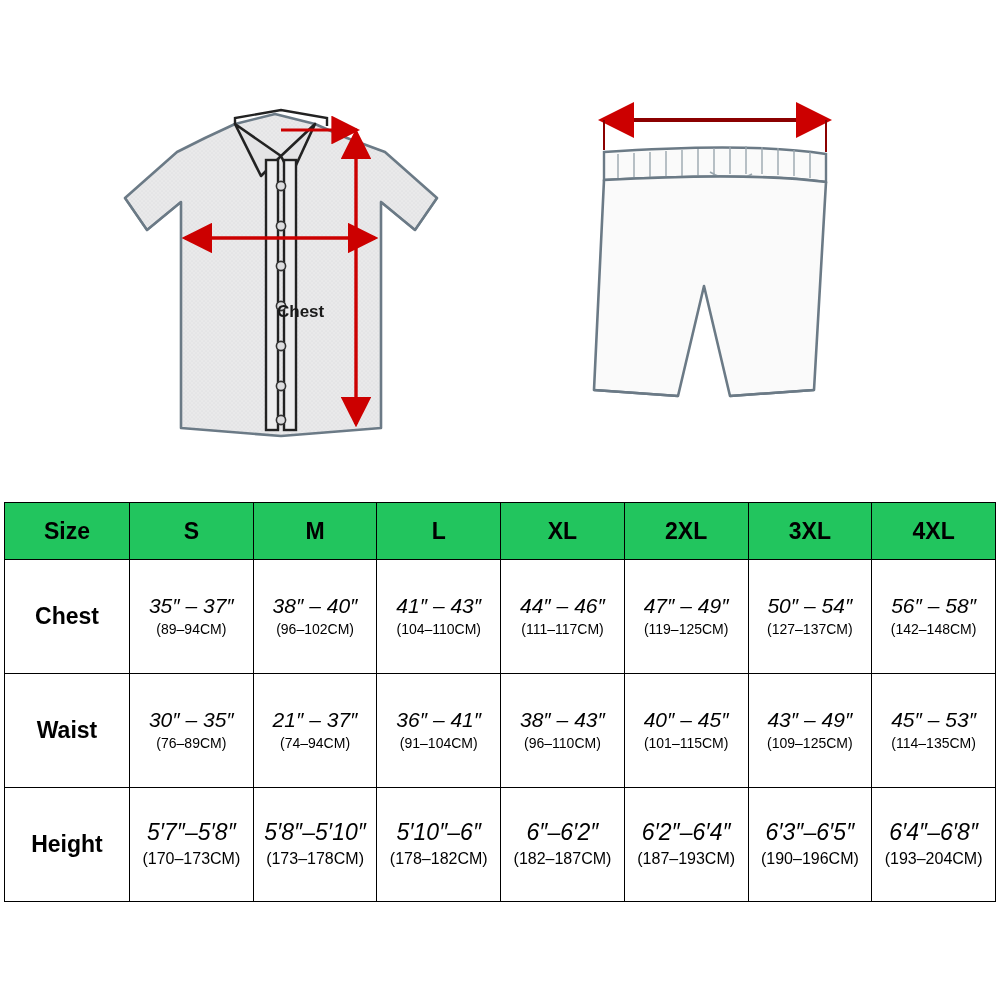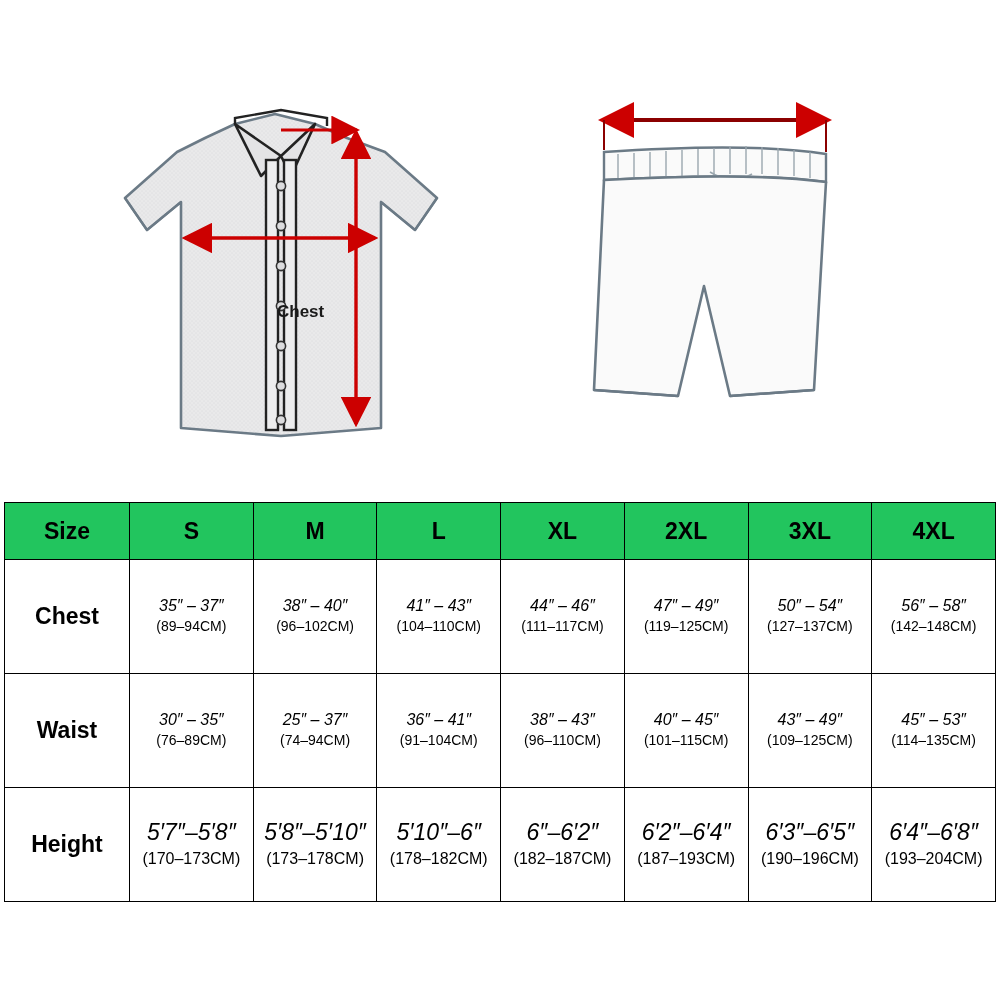--- a/index.html
+++ b/index.html
@@ -83,21 +83,21 @@
     background: #ffffff;
     font-size: 23px;
     font-weight: bold;
     width: 124px;
   }
   tbody tr {
     height: 114px;
   }
   td .inch {
     display: block;
-    font-size: 16px;
+    font-size: 21px;
     font-style: italic;
     font-weight: 500;
     letter-spacing: 0px;
     line-height: 1.25;
     white-space: nowrap;
   }
   td .cm {
     display: block;
     font-size: 14px;
     line-height: 1.5;
@@ -259,21 +259,21 @@
           </td>
         </tr>
 
         <tr>
           <td class="row-head">Waist</td>
           <td>
             <span class="inch">30″ – 35″</span>
             <span class="cm">(76–89CM)</span>
           </td>
           <td>
-            <span class="inch">25″ – 37″</span>
+            <span class="inch">21″ – 37″</span>
             <span class="cm">(74–94CM)</span>
           </td>
           <td>
             <span class="inch">36″ – 41″</span>
             <span class="cm">(91–104CM)</span>
           </td>
           <td>
             <span class="inch">38″ – 43″</span>
             <span class="cm">(96–110CM)</span>
           </td>

